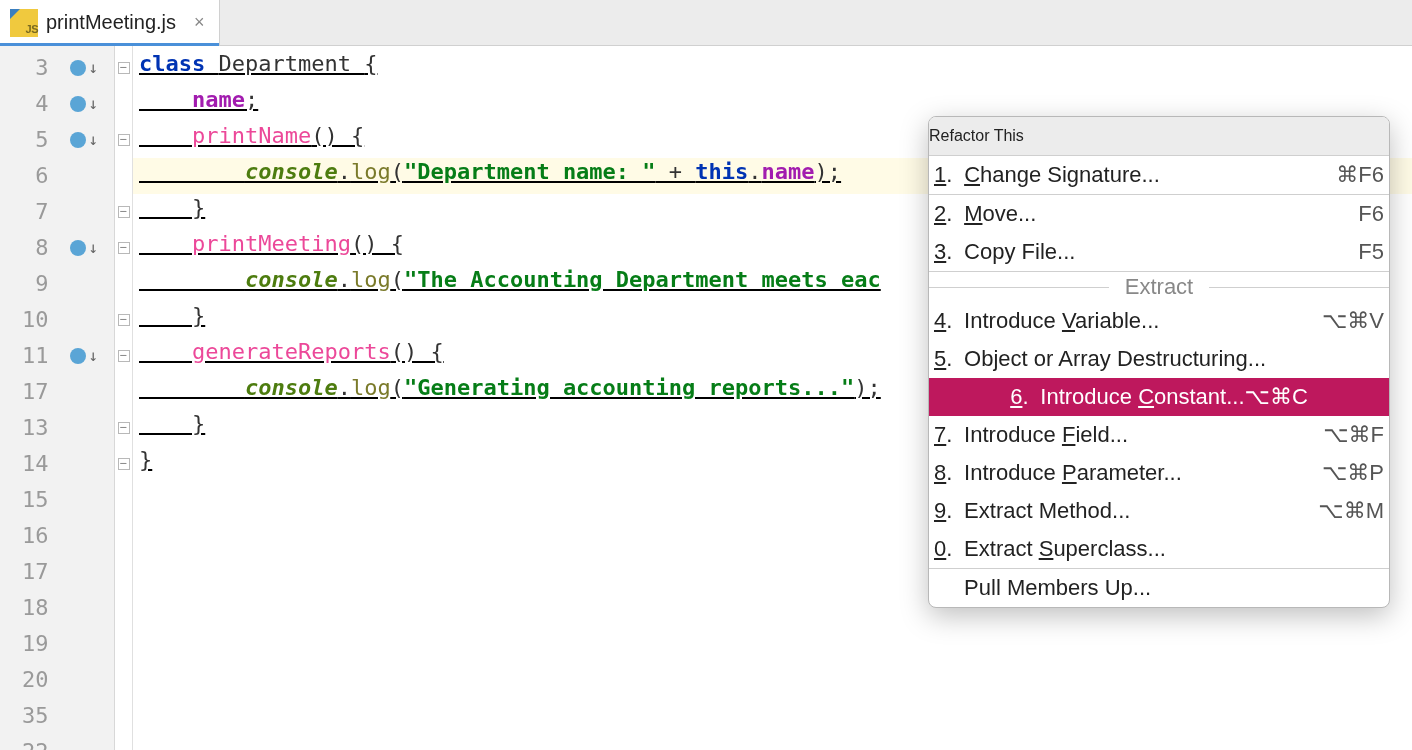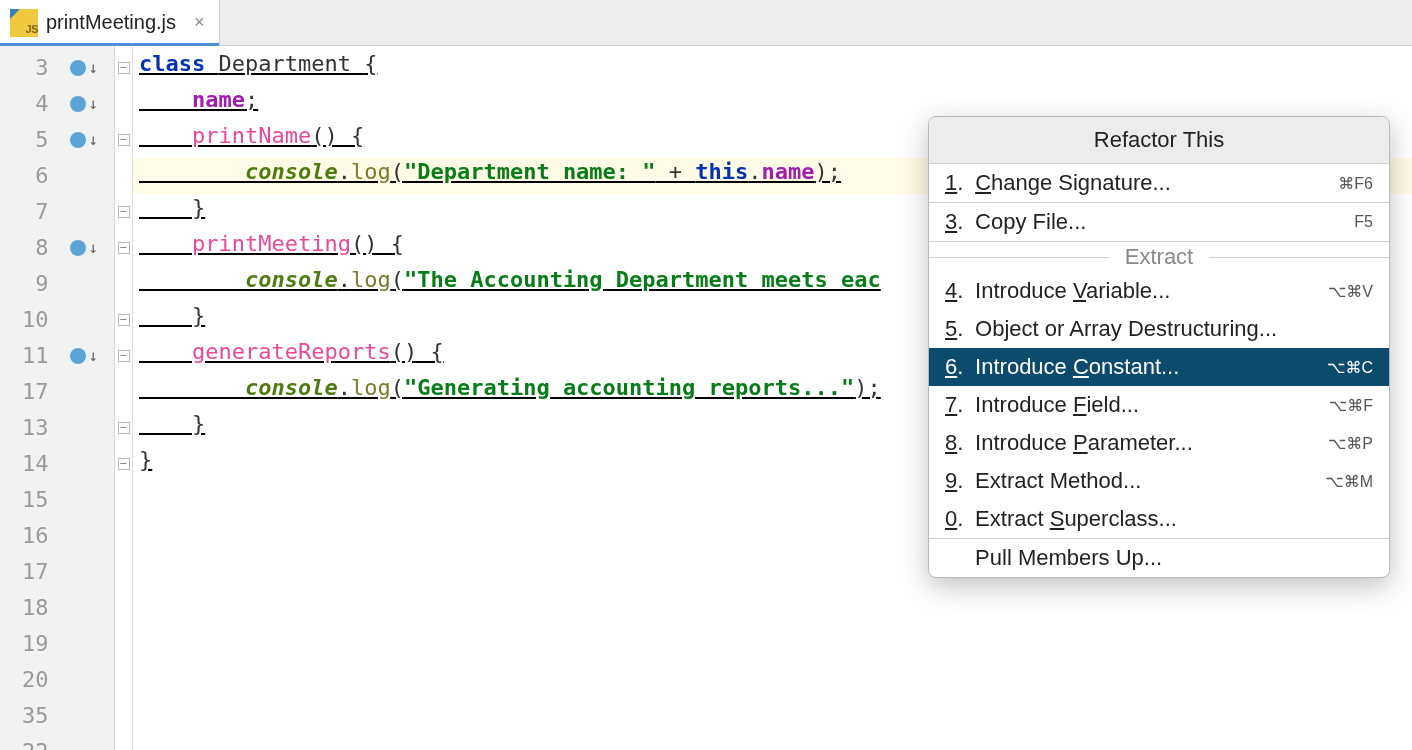--- a/index.html
+++ b/index.html
@@ -149,53 +149,54 @@
     width: 462px;
     background: #fff;
     border: 1px solid #b8b8b8;
     border-radius: 8px;
     box-shadow: 0 8px 28px rgba(0,0,0,0.25);
     overflow: hidden;
     font-size: 22px;
   }
   .popup-title {
     background: #ececec;
-    text-align: center;
+    text-align: left;
     padding: 10px 0;
     border-bottom: 1px solid #cfcfcf;
-    font-size: 22px;
+    font-size: 16px;
     color:#222;
   }
   .popup-section{
     border-top:1px solid #cfcfcf;
   }
   .popup-section:first-of-type{border-top:none;}
   .section-label-row{
     display:flex;align-items:center;justify-content:center;
     color:#888;
     padding:2px 0;
     gap:10px;
   }
   .section-label-row .line{flex:1;height:1px;background:#cfcfcf;}
   .section-label{padding:0 6px;}
   .popup-item {
     display: flex;
     align-items: center;
     justify-content: space-between;
-    padding: 6px 16px;
+    padding: 6px 5px;
     color: #222;
     cursor: default;
   }
   .popup-item.selected {
-    background: #0c4a6e;
+    background: #be185d;
     color: #fff;
+    justify-content: center;
   }
   .popup-item .shortcut {
     color: #555;
-    font-size: 16px;
+    font-size: 22px;
   }
   .popup-item.selected .shortcut { color: #fff; }
   .popup-item .num { display:inline-block; width:24px;}
   .popup-item .u { text-decoration: underline; }
 </style>
 </head>
 <body>
 
 <div class="tabbar">
   <div class="tab">
@@ -314,20 +315,24 @@
   <div class="popup-title">Refactor This</div>
   <div id="popupBody">
       <div class="popup-section">
         <div class="popup-item">
           <span><span class="num"><span class="u">1</span>.</span><span> <span class="u">C</span>hange Signature...</span></span>
           <span class="shortcut">⌘F6</span>
         </div>
       </div>
       <div class="popup-section">
         <div class="popup-item">
+          <span><span class="num"><span class="u">2</span>.</span><span> <span class="u">M</span>ove...</span></span>
+          <span class="shortcut">F6</span>
+        </div>
+        <div class="popup-item">
           <span><span class="num"><span class="u">3</span>.</span><span> Copy File...</span></span>
           <span class="shortcut">F5</span>
         </div>
       </div>
       <div class="popup-section">
         <div class="section-label-row">
           <span class="line"></span>
           <span class="section-label">Extract</span>
           <span class="line"></span>
         </div>

